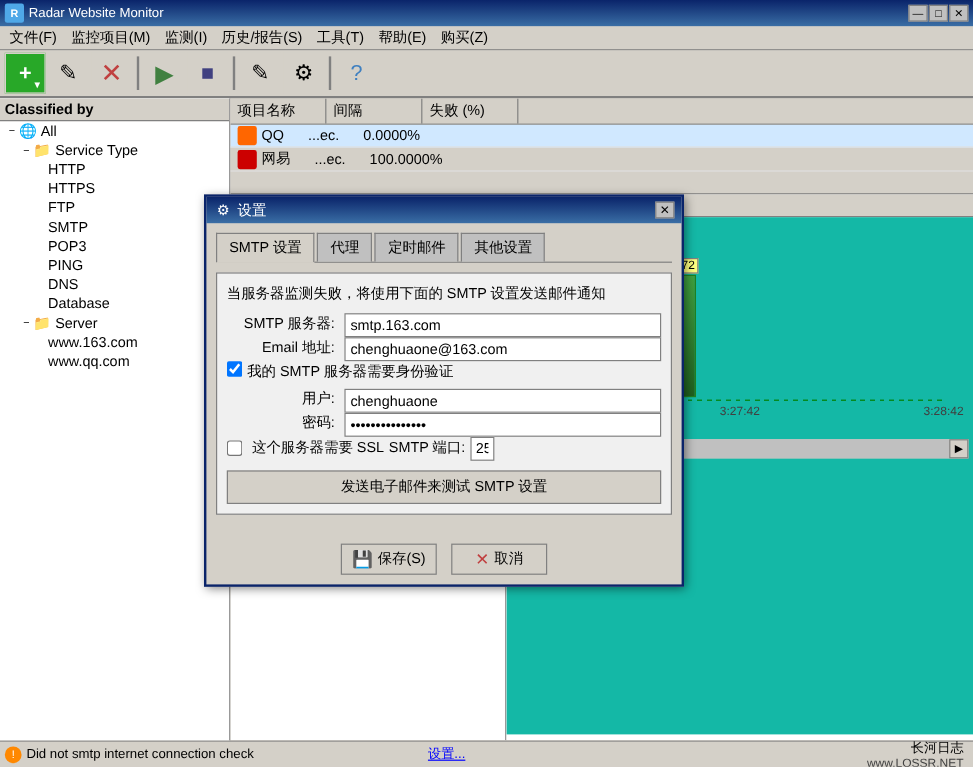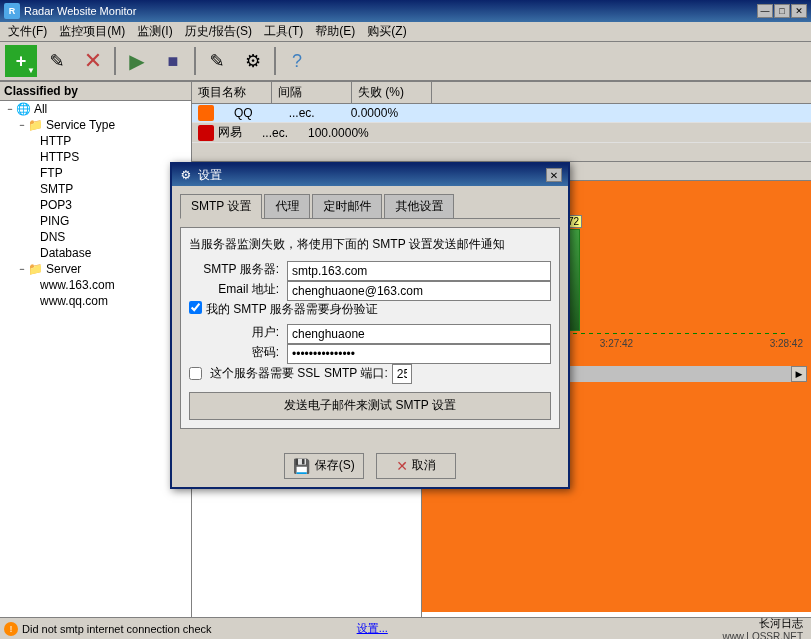--- a/index.html
+++ b/index.html
@@ -201,21 +201,21 @@
       padding: 2px 4px;
       border-bottom: 1px solid #808080;
       font-size: 12px;
     }
 
     
     .chart-area {
       padding: 10px 4px 4px 4px;
       height: calc(100% - 24px);
       position: relative;
-      background: #f97316;
+      background: #14b8a6;
     }
     .bars-container {
       display: flex;
       align-items: flex-end;
       gap: 4px;
       height: 140px;
       padding-top: 20px;
     }
     .bar-group {
       display: flex;
@@ -521,21 +521,21 @@
   </div>
 
   <div class="right-panel">
 
     <div class="table-area">
       <div class="table-header">
         <div class="th">项目名称</div>
         <div class="th">间隔</div>
         <div class="th">失败 (%)</div>
       </div>
-      <div class="table-row-item" style="background:#d0e8ff;gap:16px;">
+      <div class="table-row-item" style="background:#d0e8ff;">
         <div class="site-icon site-qq" style="width:16px;height:16px;margin-right:4px;background:#ff6600;border-radius:2px;display:inline-block;"></div>
         <span>QQ</span>
         <span style="margin-left:20px;">...ec.</span>
         <span style="margin-left:20px;">0.0000%</span>
       </div>
       <div class="table-row-item">
         <div class="site-icon site-163" style="width:16px;height:16px;margin-right:4px;background:#cc0000;border-radius:2px;display:inline-block;"></div>
         <span>网易</span>
         <span style="margin-left:20px;">...ec.</span>
         <span style="margin-left:20px;">100.0000%</span>

